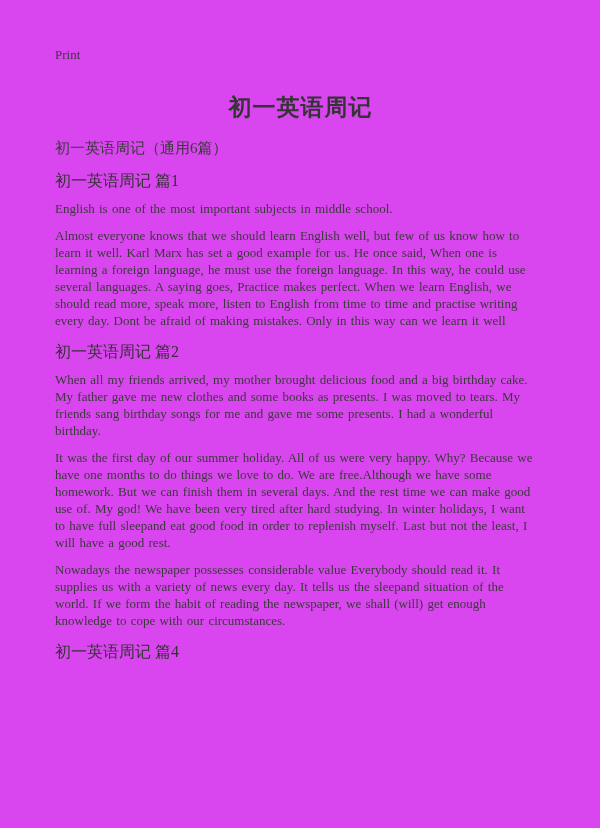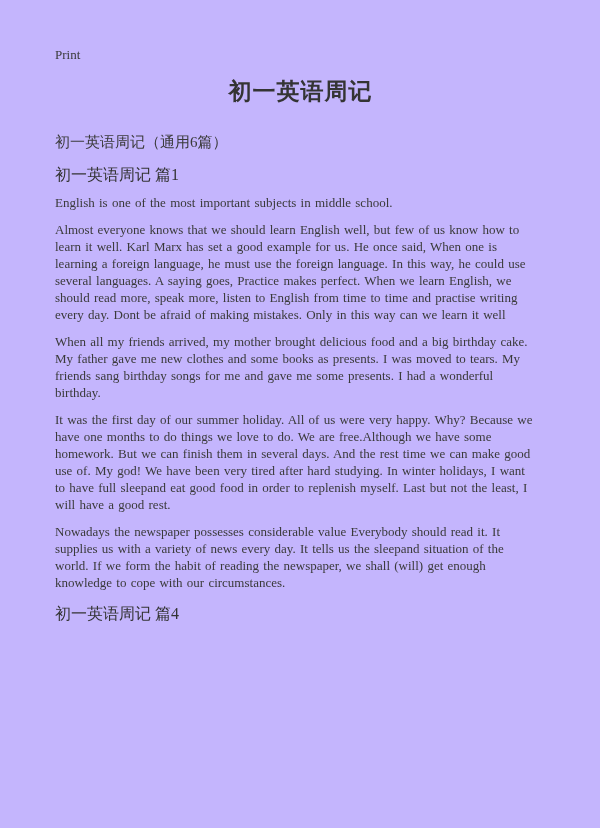--- a/index.html
+++ b/index.html
@@ -8,41 +8,41 @@
     background: #ffffff;
   }
   body {
     font-family: "Liberation Serif", "DejaVu Serif", serif;
     color: #3a3a3a;
   }
   .page {
     position: relative;
     width: 600px;
     height: 828px;
-    background: #c4b5fd;
+    background: #d946ef;
     padding: 48px 54px 0 55px;
     overflow: hidden;
   }
   .print-label {
     font-size: 13px;
     line-height: 14px;
     color: #3a3a3a;
     cursor: pointer;
   }
   .doc-title {
-    margin-top: 15px;
+    margin-top: 31px;
     text-align: center;
     font-size: 23px;
     line-height: 30px;
     font-weight: bold;
     color: #343434;
     letter-spacing: 1px;
   }
   .doc-subtitle {
-    margin-top: 26px;
+    margin-top: 16px;
     font-size: 15px;
     line-height: 19px;
     color: #3a3a3a;
   }
   .section-heading {
     margin: 13px 0 0 0;
     font-size: 16px;
     line-height: 19px;
     font-weight: normal;
     color: #333333;
@@ -66,20 +66,21 @@
 
   <div class="doc-subtitle">初一英语周记（通用6篇）</div>
 
   <div>
     <h2 class="section-heading">初一英语周记 篇1</h2>
     <p class="para">English  is one of the most important  subjects in middle  school.</p>
     <p class="para">Almost  everyone  knows  that we should  learn  English  well,  but few  of us know  how to learn  it well.  Karl Marx has set a good example  for us. He once  said, When  one is learning  a foreign  language,  he must use the foreign  language.  In this way, he could use several languages.  A saying  goes, Practice makes perfect.  When we learn English,  we should  read more,  speak more,  listen  to English  from time  to time  and practise  writing every  day. Dont be afraid  of making  mistakes.  Only in this  way can we learn it well</p>
   </div>
 
   <div>
+    <h2 class="section-heading">初一英语周记 篇2</h2>
     <p class="para">When  all my friends  arrived,  my mother  brought  delicious  food and a big  birthday  cake. My father  gave me new clothes  and some books as presents.  I was moved  to tears.  My friends  sang birthday  songs  for me  and gave  me some presents.  I had a wonderful birthday.</p>
   </div>
 
   <div>
     <p class="para">It was the first  day of our summer  holiday.  All  of us were very  happy.  Why? Because we have  one months  to do things  we love  to do. We are free.Although   we have  some homework.  But  we can finish  them in several  days. And the rest time  we can make good use of. My god! We have  been very  tired  after hard studying.  In winter  holidays,  I want to have full  sleepand  eat good food  in order to replenish  myself.  Last but not the least,  I will  have  a good rest.</p>
     <p class="para">Nowadays  the newspaper  possesses  considerable  value  Everybody  should  read it. It supplies  us with  a variety  of news  every  day. It tells  us the sleepand  situation  of the world. If we form  the habit  of reading  the newspaper,  we shall  (will)  get enough  knowledge  to cope with  our circumstances.</p>
   </div>
 
   <div>
     <h2 class="section-heading">初一英语周记 篇4</h2>

